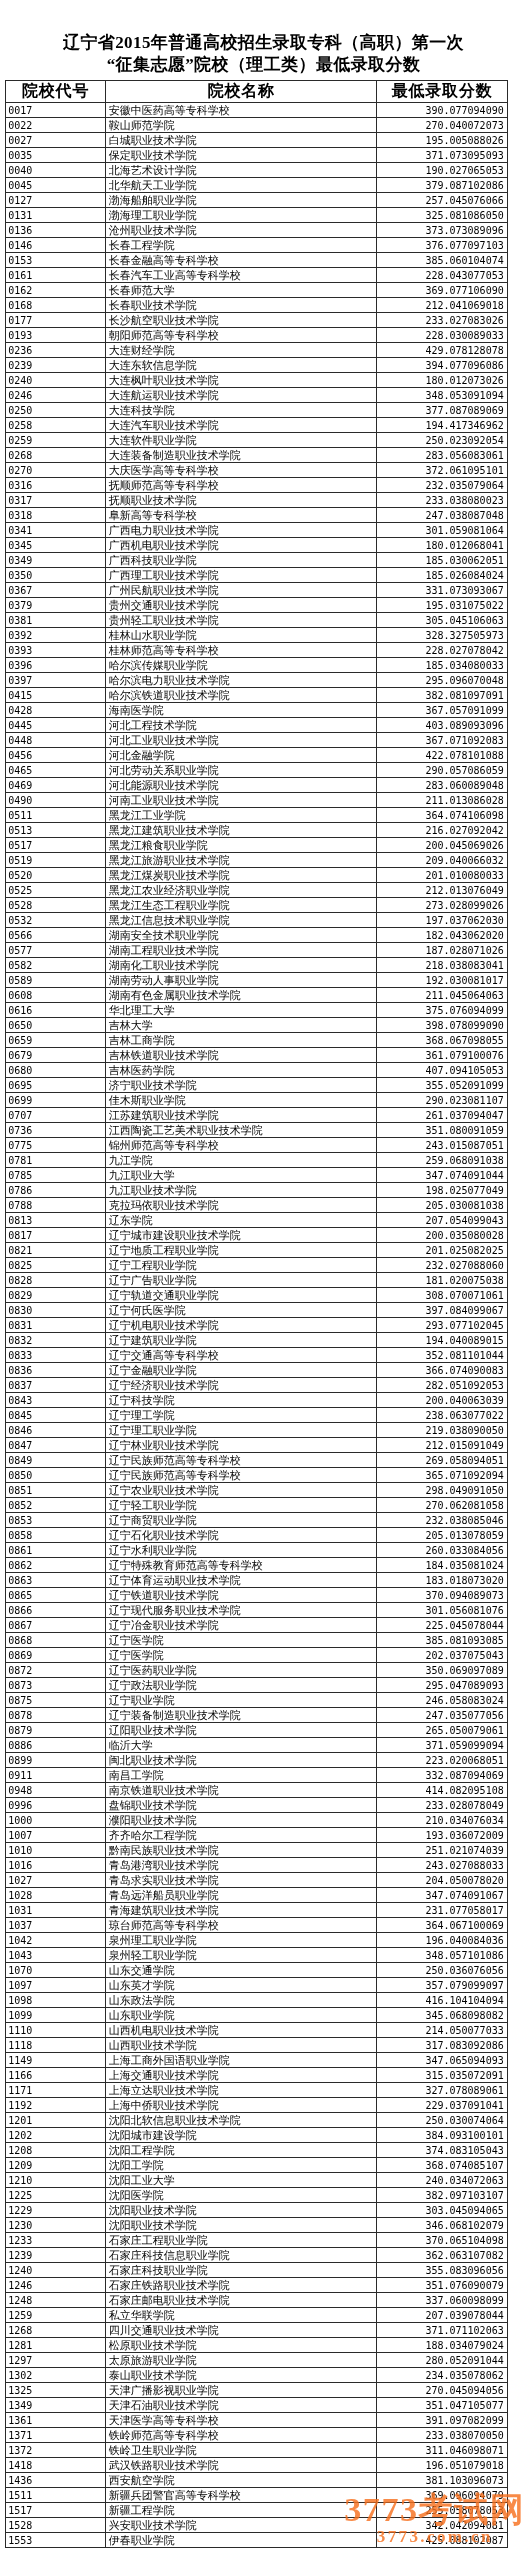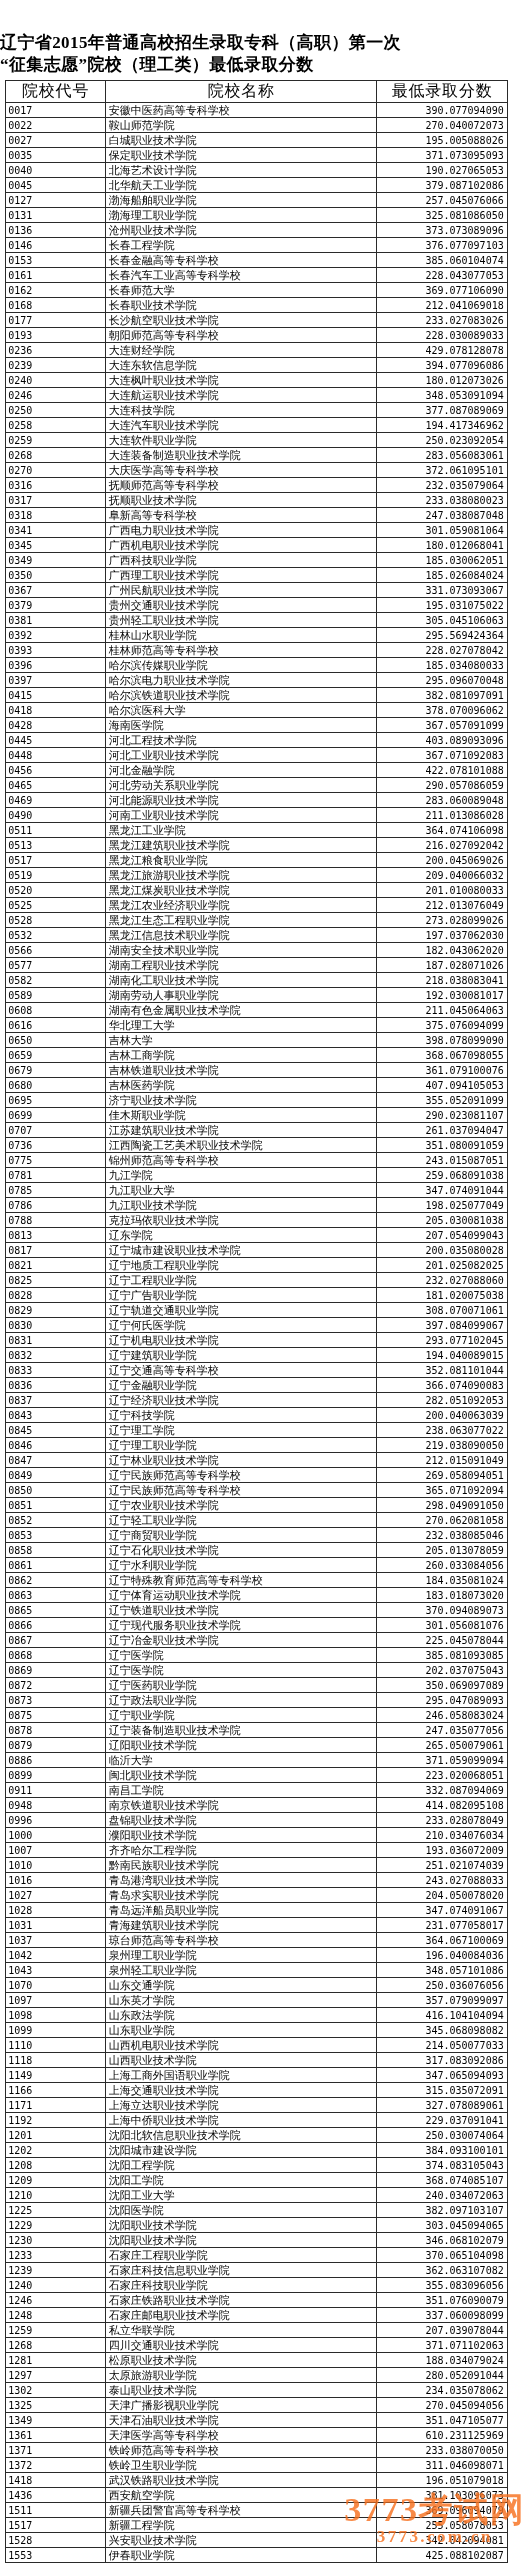--- a/index.html
+++ b/index.html
@@ -10,20 +10,21 @@
     position: relative;
   }
   .page {
     width: 527px;
     min-height: 2576px;
     position: relative;
     box-sizing: border-box;
     padding-top: 32px;
   }
   .title {
+    text-align: center;
     font-weight: bold;
     font-size: 17px;
     line-height: 22px;
     letter-spacing: 0.4px;
   }
   table.tbl {
     border-collapse: collapse;
     table-layout: fixed;
     width: 503px;
     margin: 4px 0 0 4.9px;
@@ -32,21 +33,21 @@
   .tbl th, .tbl td {
     border: 0.8px solid #2a2a2a;
     padding: 0;
     overflow: hidden;
     white-space: nowrap;
     box-shadow: 0 0.8px 0 rgba(120,130,120,0.35);
   }
   .tbl th {
     height: 21px;
     font-size: 16px;
-    font-weight: normal;
+    font-weight: bold;
     text-align: center;
     letter-spacing: 0.8px;
   }
   .tbl td { height: 14px; font-size: 11px; line-height: 13px; }
   .col-code  { width: 100px; }
   .col-name  { width: 270px; }
   .col-score { width: 130px; }
   td.c-code {
     font-family: "DejaVu Sans Mono", "Liberation Mono", monospace;
     font-size: 10px;
@@ -268,21 +269,21 @@
           <td class="c-score">195.031075022</td>
         </tr>
         <tr>
           <td class="c-code">0381</td>
           <td class="c-name">贵州轻工职业技术学院</td>
           <td class="c-score">305.045106063</td>
         </tr>
         <tr>
           <td class="c-code">0392</td>
           <td class="c-name">桂林山水职业学院</td>
-          <td class="c-score">295.569424364</td>
+          <td class="c-score">328.327505973</td>
         </tr>
         <tr>
           <td class="c-code">0393</td>
           <td class="c-name">桂林师范高等专科学校</td>
           <td class="c-score">228.027078042</td>
         </tr>
         <tr>
           <td class="c-code">0396</td>
           <td class="c-name">哈尔滨传媒职业学院</td>
           <td class="c-score">185.034080033</td>
@@ -291,25 +292,20 @@
           <td class="c-code">0397</td>
           <td class="c-name">哈尔滨电力职业技术学院</td>
           <td class="c-score">295.096070048</td>
         </tr>
         <tr>
           <td class="c-code">0415</td>
           <td class="c-name">哈尔滨铁道职业技术学院</td>
           <td class="c-score">382.081097091</td>
         </tr>
         <tr>
-          <td class="c-code">0418</td>
-          <td class="c-name">哈尔滨医科大学</td>
-          <td class="c-score">378.070096062</td>
-        </tr>
-        <tr>
           <td class="c-code">0428</td>
           <td class="c-name">海南医学院</td>
           <td class="c-score">367.057091099</td>
         </tr>
         <tr>
           <td class="c-code">0445</td>
           <td class="c-name">河北工程技术学院</td>
           <td class="c-score">403.089093096</td>
         </tr>
         <tr>
@@ -868,21 +864,21 @@
           <td class="c-score">270.045094056</td>
         </tr>
         <tr>
           <td class="c-code">1349</td>
           <td class="c-name">天津石油职业技术学院</td>
           <td class="c-score">351.047105077</td>
         </tr>
         <tr>
           <td class="c-code">1361</td>
           <td class="c-name">天津医学高等专科学校</td>
-          <td class="c-score">610.231125969</td>
+          <td class="c-score">391.097082099</td>
         </tr>
         <tr>
           <td class="c-code">1371</td>
           <td class="c-name">铁岭师范高等专科学校</td>
           <td class="c-score">233.038070050</td>
         </tr>
         <tr>
           <td class="c-code">1372</td>
           <td class="c-name">铁岭卫生职业学院</td>
           <td class="c-score">311.046098071</td>

